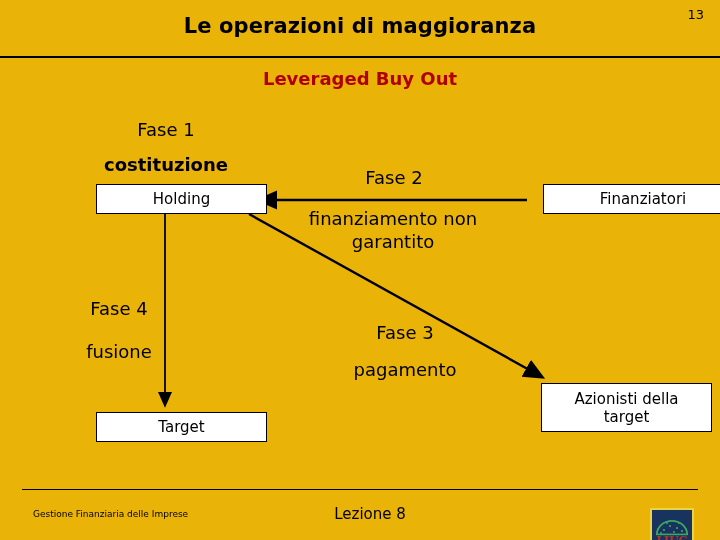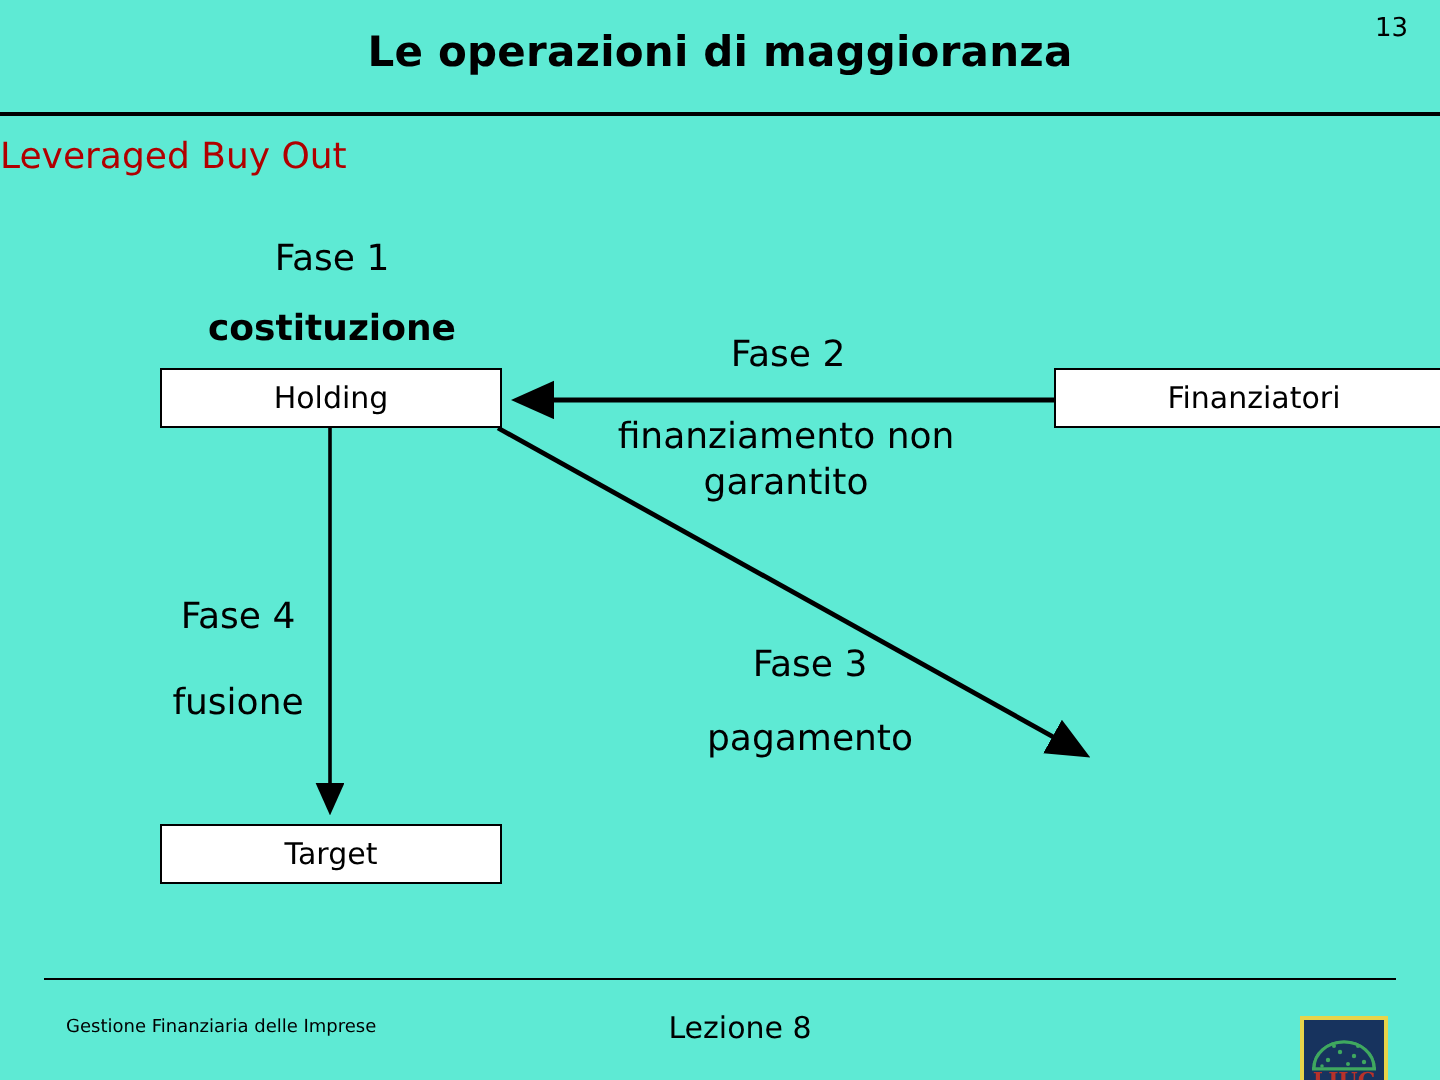--- a/index.html
+++ b/index.html
@@ -7,21 +7,21 @@
     padding: 0;
     background: #ffffff;
   }
   body {
     font-family: "DejaVu Sans", "Liberation Sans", sans-serif;
   }
   #slide {
     position: relative;
     width: 720px;
     height: 540px;
-    background: #5eead4;
+    background: #eab308;
     overflow: hidden;
   }
 
   
   .slide-title {
     position: absolute;
     left: 0;
     top: 14px;
     width: 720px;
     text-align: center;
@@ -45,22 +45,24 @@
     height: 2px;
     background: #000000;
   }
 
   
   .subtitle {
     position: absolute;
     left: 0;
     top: 68px;
     width: 720px;
+    text-align: center;
     font-size: 18px;
     color: #b00000;
+    font-weight: bold;
   }
 
   
   .lbl {
     position: absolute;
     font-size: 18px;
     color: #000000;
     text-align: center;
     white-space: pre-line;
     line-height: 1.25;
@@ -82,20 +84,21 @@
     background: #ffffff;
     display: flex;
     align-items: center;
     justify-content: center;
     text-align: center;
     font-size: 15px;
     color: #000000;
     line-height: 1.2;
     box-sizing: border-box;
     white-space: pre-line;
+    margin-left: 16px;
   }
   .box-holding      { left: 80px;  top: 184px; width: 171px; height: 30px; }
   .box-finanziatori { left: 527px; top: 184px; width: 200px; height: 30px; }
   .box-target       { left: 80px;  top: 412px; width: 171px; height: 30px; }
   .box-azionisti    { left: 525px; top: 383px; width: 171px; height: 49px; }
 
   
   #connectors {
     position: absolute;
     left: 0;
@@ -176,20 +179,22 @@
   <div class="lbl lbl-finanz-non">finanziamento non
 garantito</div>
   <div class="lbl lbl-fase4">Fase 4</div>
   <div class="lbl lbl-fusione">fusione</div>
   <div class="lbl lbl-fase3">Fase 3</div>
   <div class="lbl lbl-pagamento">pagamento</div>
 
   <div class="box box-holding">Holding</div>
   <div class="box box-finanziatori">Finanziatori</div>
   <div class="box box-target">Target</div>
+  <div class="box box-azionisti">Azionisti della
+target</div>
 
   <div class="footer-rule"></div>
   <div class="footer-left">Gestione Finanziaria delle Imprese</div>
   <div class="footer-center">Lezione 8</div>
 
   <div class="logo">
     <svg width="40" height="36" viewBox="0 0 40 36" xmlns="http://www.w3.org/2000/svg">
 
       <path d="M5,24 A15,13 0 0 1 35,24 Z" fill="none" stroke="#3fa85f" stroke-width="1.6"></path>
       <path d="M5,24 A15,13 0 0 1 35,24 Z" fill="#17335e"></path>

